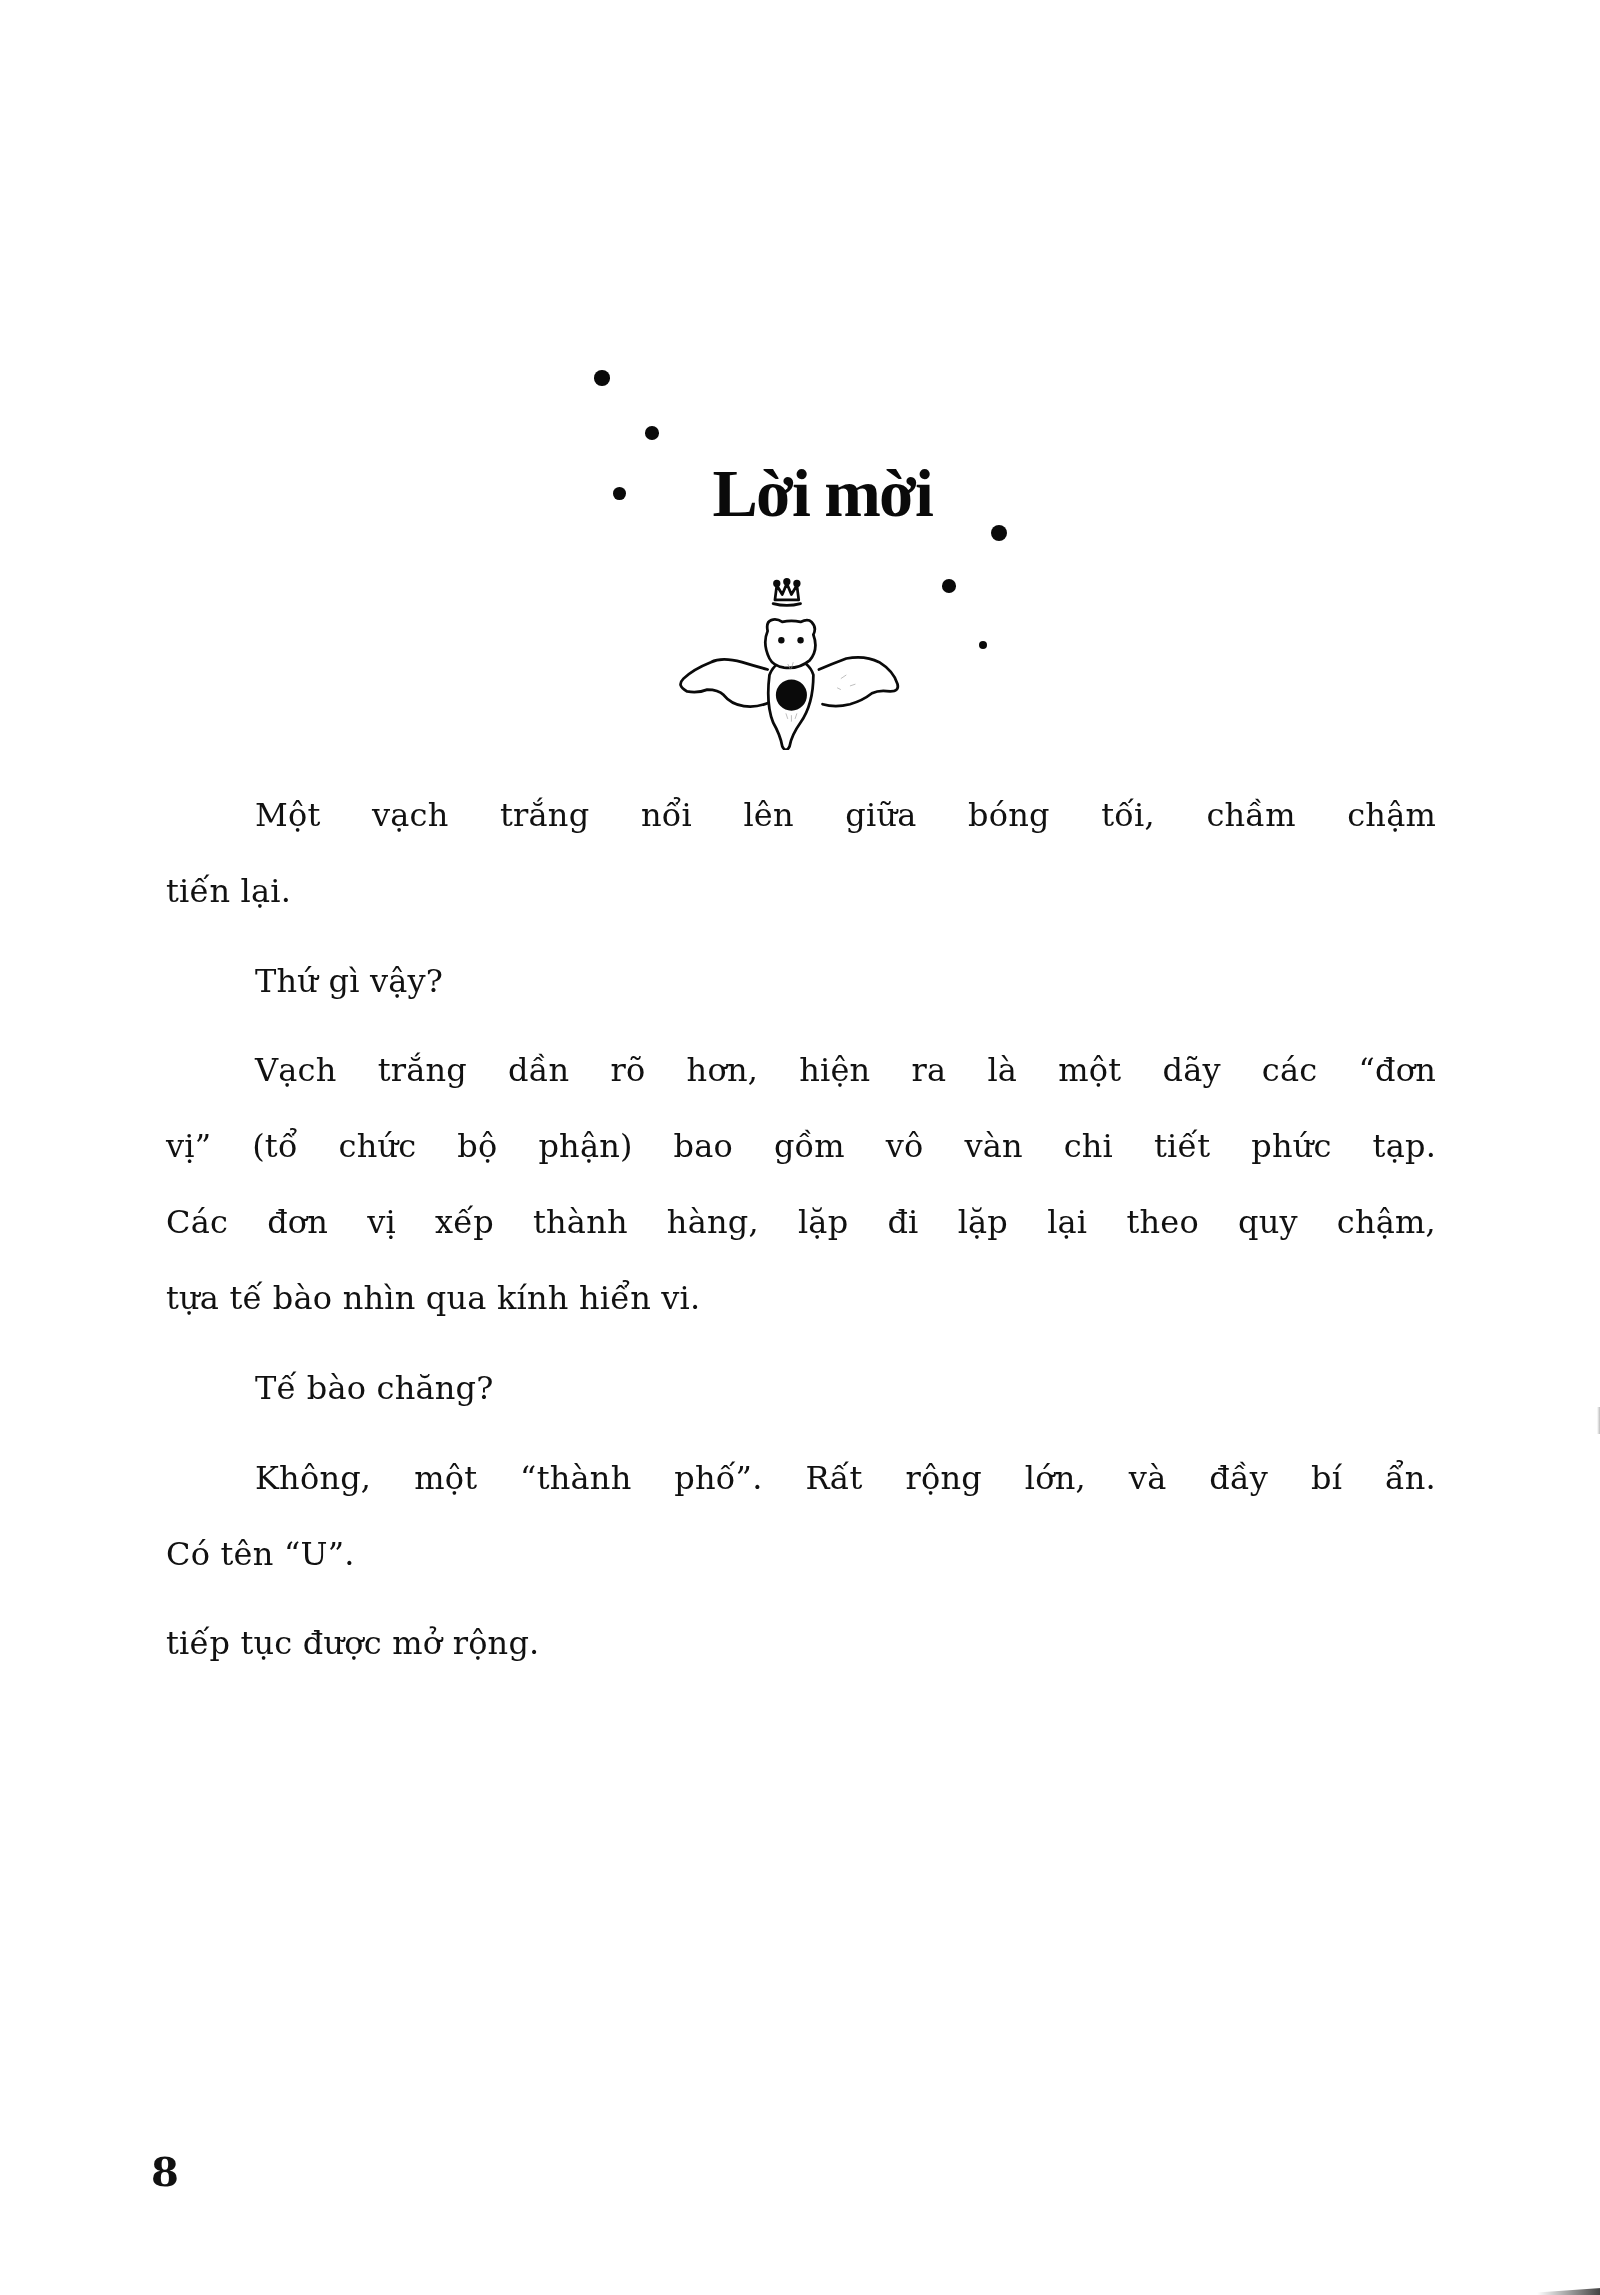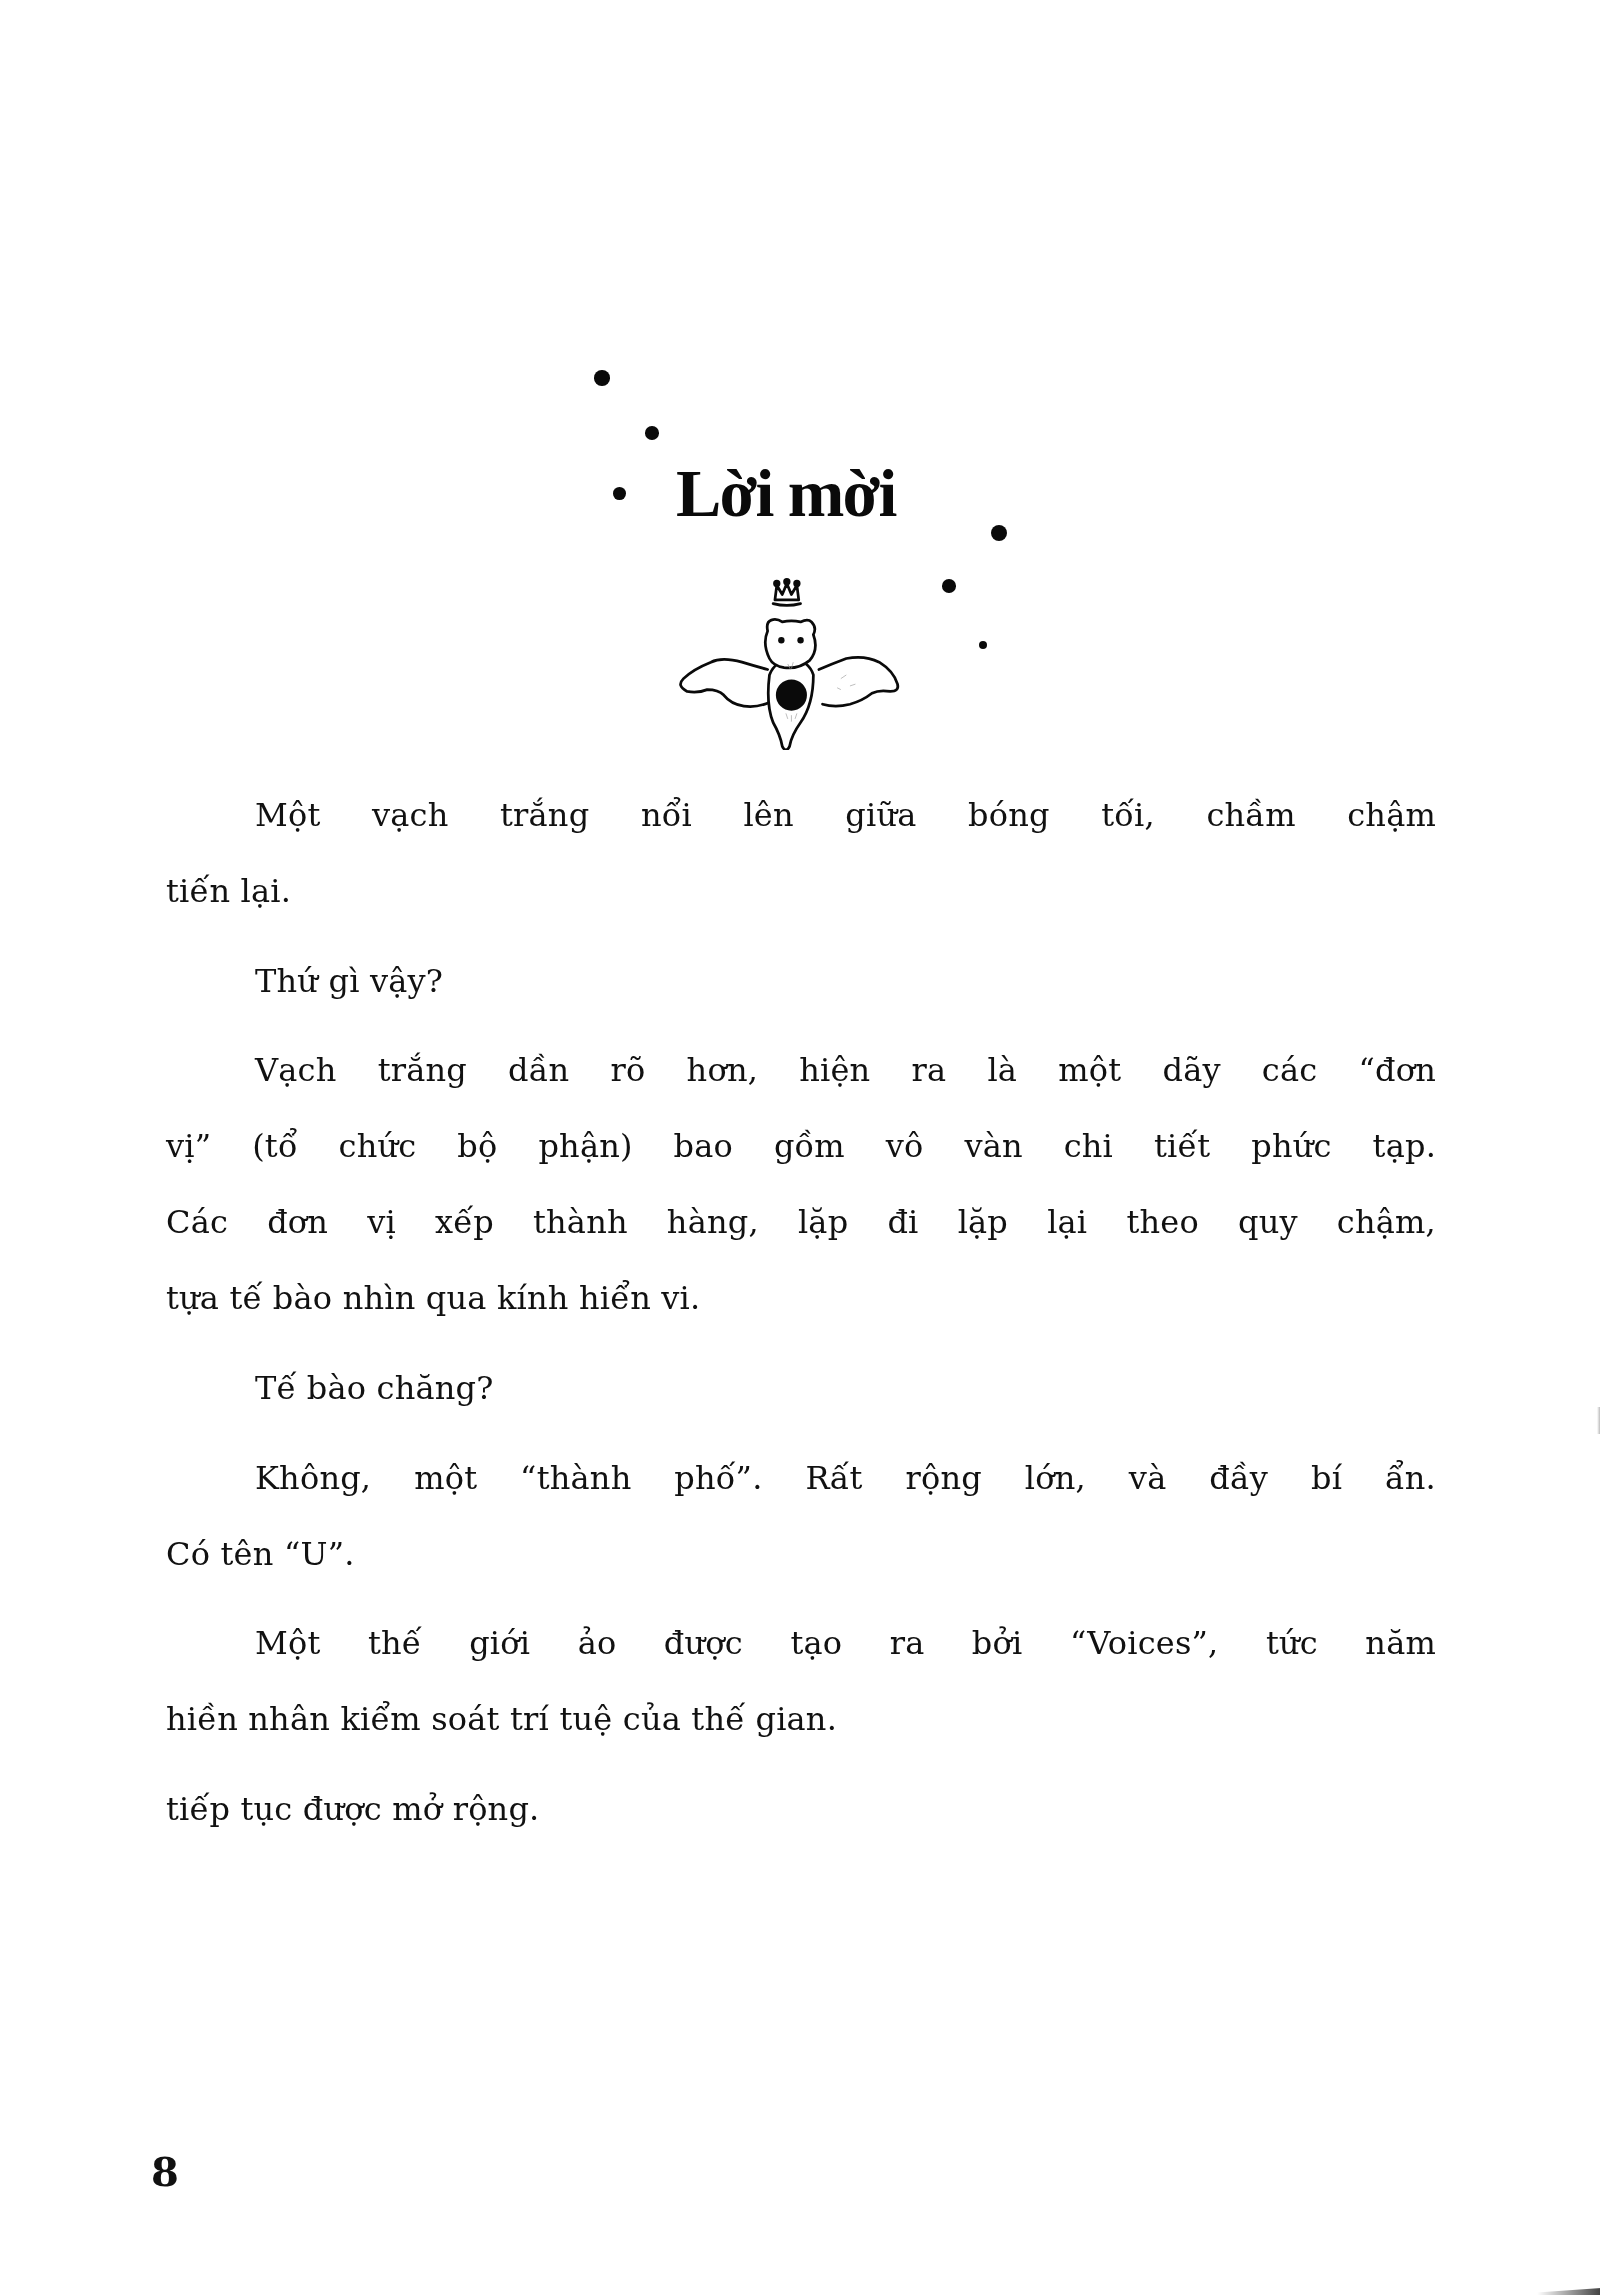--- a/index.html
+++ b/index.html
@@ -25,21 +25,21 @@
   .dot {
     position: absolute;
     border-radius: 50%;
     background: #0a0a0a;
   }
   .title {
     position: absolute;
     left: 676px;
     top: 457px;
     width: 256px;
-    text-align: left;
+    text-align: right;
     font-family: "Liberation Serif", "DejaVu Serif", serif;
     font-weight: bold;
     font-size: 68px;
     line-height: 73px;
     letter-spacing: -1.8px;
     color: #0a0a0a;
     white-space: nowrap;
   }
   .mascot {
     position: absolute;
@@ -163,24 +163,20 @@
 
     <div class="para">
       <span class="line indent last">Tế bào chăng?</span>
     </div>
 
     <div class="para">
       <span class="line indent">Không, một “thành phố”. Rất rộng lớn, và đầy bí ẩn.</span>
       <span class="line last">Có tên “U”.</span>
     </div>
 
-    <div class="para">
-      <span class="line indent">Một thế giới ảo được tạo ra bởi “Voices”, tức năm</span>
-      <span class="line last">hiền nhân kiểm soát trí tuệ của thế gian.</span>
-    </div>
 
     <div class="para">
       <span class="line last">tiếp tục được mở rộng.</span>
     </div>
 
   </div>
 
   <div class="page-number">8</div>
 
   <div class="edge-mark" style="top:1407px;height:27.4px;"></div>

